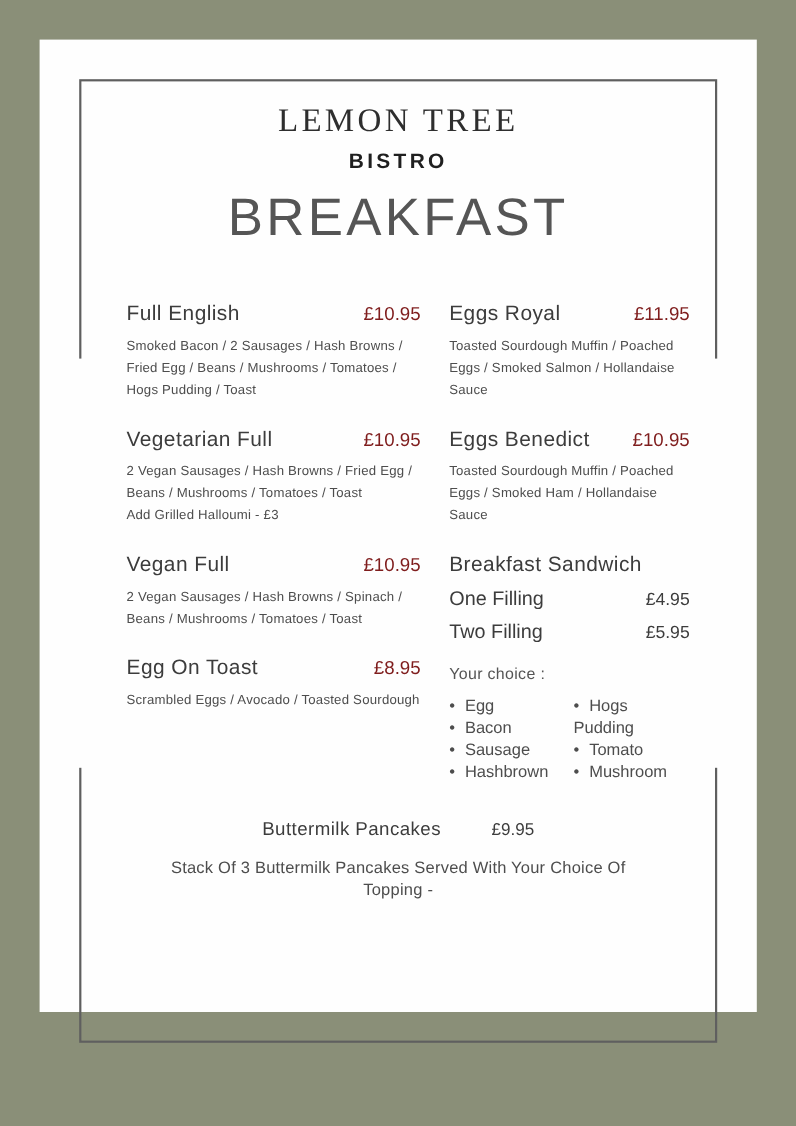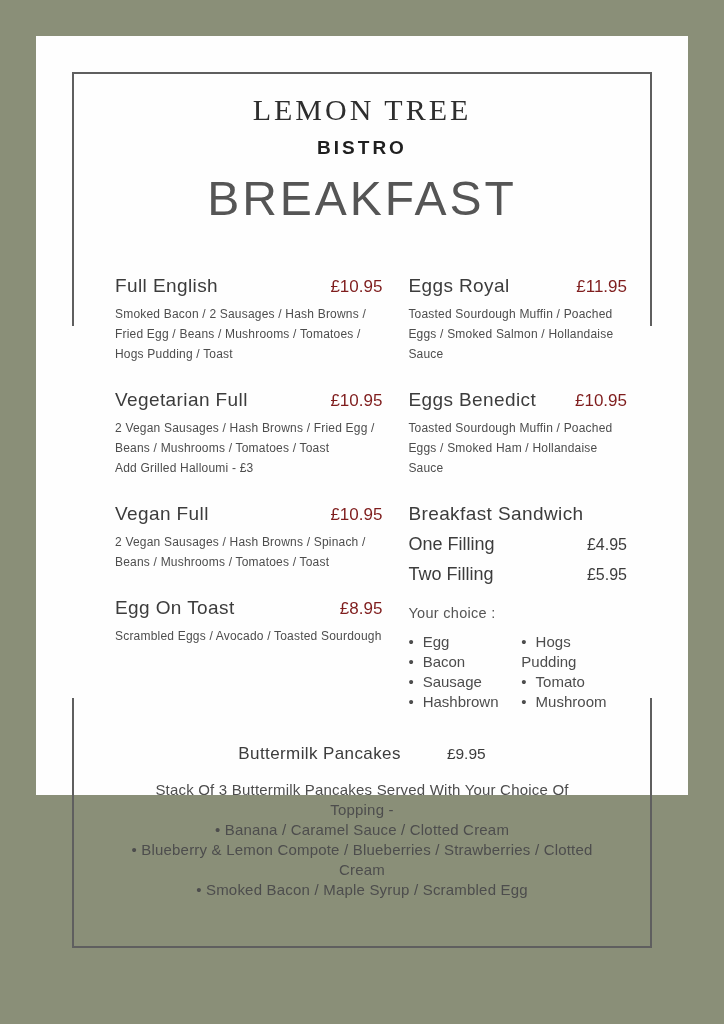--- a/index.html
+++ b/index.html
@@ -8,21 +8,21 @@
     position: relative;
     width: 724px;
     height: 1024px;
     background: #8a8f78;
     font-family: "Liberation Sans", "DejaVu Sans", sans-serif;
     overflow: hidden;
   }
   .paper {
     position: absolute;
     left: 36px; top: 36px;
-    width: 652px; height: 759px;
+    width: 652px; height: 884px;
     background: #fefefe;
   }
   .frame {
     position: absolute;
     left: 36px; top: 36px;
     width: 580px; height: 876px;
     border: 2px solid #5f5f5f;
   }
   .frame .gap {
     position: absolute;
@@ -262,22 +262,17 @@
 
         </div>
       </div>
 
       <div class="pancakes">
         <div class="pancakes-head">
           <span class="pancakes-name">Buttermilk Pancakes</span>
           <span class="pancakes-price">£9.95</span>
         </div>
         <p class="pancakes-desc">Stack Of 3 Buttermilk Pancakes Served With Your Choice Of Topping -</p>
-        <ul class="pancake-options">
-          <li>Banana / Caramel Sauce / Clotted Cream</li>
-          <li>Blueberry &amp; Lemon Compote / Blueberries / Strawberries / Clotted Cream</li>
-          <li>Smoked Bacon / Maple Syrup / Scrambled Egg</li>
-        </ul>
       </div>
 
     </div>
   </div>
 </div>
 
 </body></html>

